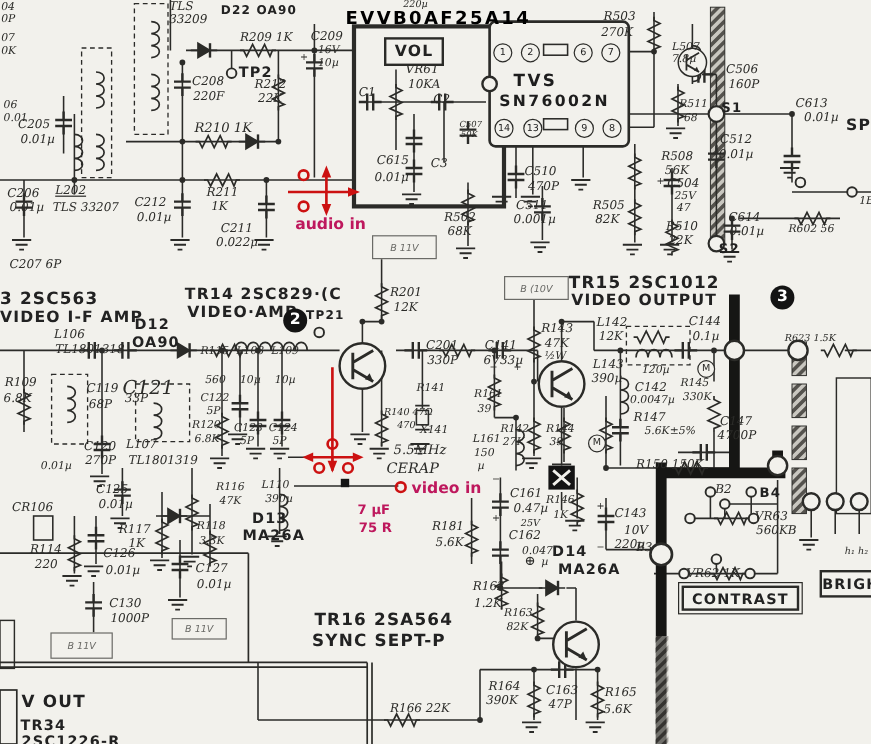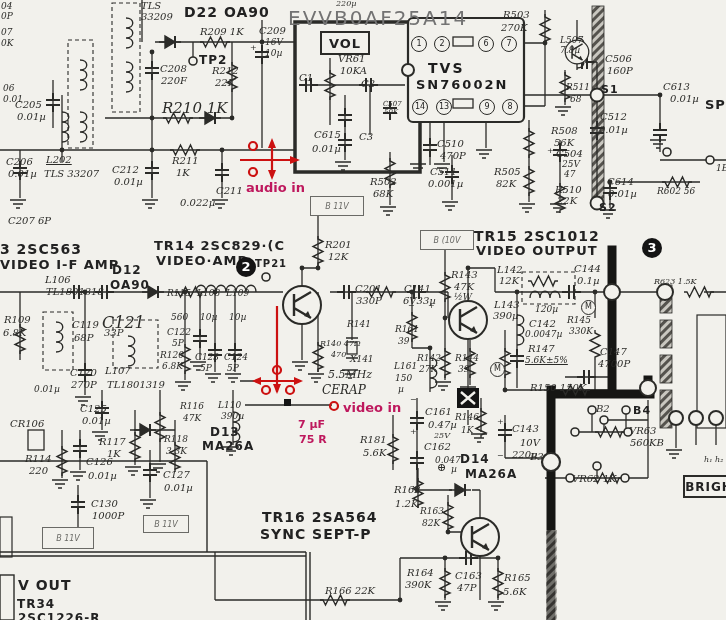--- a/index.html
+++ b/index.html
@@ -15,21 +15,21 @@
          text-align:center;line-height:12px;background:#f2f1ec;font-style:normal;}
   .boxlbl{position:absolute;z-index:3;border:2px solid #2b2b28;background:#f2f1ec;
           display:flex;align-items:center;justify-content:center;
           font-weight:bold;color:#222;letter-spacing:1px;}
   .boxfaint{position:absolute;z-index:3;border:1px solid #6a6a66;background:#f2f1ec;color:#6a6a66;
           display:flex;align-items:center;justify-content:center;font-size:8px;font-style:italic;}
   .marker{position:absolute;z-index:4;width:20px;height:20px;border-radius:50%;background:#141414;
           color:#fff;font-weight:bold;text-align:center;line-height:20px;font-size:13px;}
   .pin{position:absolute;z-index:4;width:14px;height:14px;border:1.3px solid #2b2b28;border-radius:50%;
        background:#f2f1ec;font-size:8px;line-height:14px;text-align:center;color:#222;}
-  .modlabel{position:absolute;z-index:3;font-weight:normal;font-size:20px;letter-spacing:2px;color:#737373;}
+  .modlabel{position:absolute;z-index:3;font-weight:bold;font-size:15px;letter-spacing:2px;color:#000000;}
   .icname{position:absolute;z-index:4;font-weight:bold;color:#1d1d1d;letter-spacing:2px;text-align:center;}
 </style>
 </head>
 <body>
 
 <div id="stage">
 
 <svg id="wires" width="726" height="620" viewBox="0 0 726 620">
   <defs>
     <pattern id="hat" width="6" height="6" patternUnits="userSpaceOnUse" patternTransform="rotate(45)">
@@ -373,20 +373,21 @@
     <polygon points="273,384 277,394 281,384"></polygon>
   </g>
   <rect x="284" y="399" width="7" height="7" fill="#141414"></rect>
 </svg>
 
 <div class="boxlbl" style="left:320px;top:31px;width:46px;height:20px;font-size:13px;">VOL</div>
 <div class="boxfaint" style="left:310px;top:196px;width:52px;height:18px;">B 11V</div>
 <div class="boxfaint" style="left:420px;top:230px;width:52px;height:18px;">B (10V</div>
 <div class="boxfaint" style="left:42px;top:527px;width:50px;height:20px;">B 11V</div>
 <div class="boxfaint" style="left:143px;top:515px;width:44px;height:16px;">B 11V</div>
+<div class="boxlbl" style="left:568px;top:488px;width:94px;height:17px;font-size:12px;outline:1px solid #2b2b28;outline-offset:2px;">CONTRAST</div>
 <div class="boxlbl" style="left:683px;top:475px;width:48px;height:19px;font-size:12px;">BRIGH</div>
 
 <span class="modlabel" style="left:288px;top:6px;">EVVB0AF25A14</span>
 <span class="icname" style="left:428px;top:60px;font-size:14px;">TVS</span>
 <span class="icname" style="left:416px;top:77px;font-size:13px;">SN76002N</span>
 
 <span class="pin" style="left:411px;top:36px;">1</span>
 <span class="pin" style="left:434px;top:36px;">2</span>
 <span class="pin" style="left:478px;top:36px;">6</span>
 <span class="pin" style="left:501px;top:36px;">7</span>
@@ -407,33 +408,33 @@
       <span class="lb h" style="left: 3px; top: 95px; font-size: 9px;">0.01</span>
       <span class="lb h" style="left: 15px; top: 100px; font-size: 10px;">C205</span>
       <span class="lb h" style="left: 17px; top: 112px; font-size: 10px;">0.01µ</span>
       <span class="lb h" style="left: 6px; top: 157px; font-size: 10px;">C206</span>
       <span class="lb h" style="left: 8px; top: 169px; font-size: 10px;">0.01µ</span>
       <span class="lb h" style="left: 46px; top: 155px; font-size: 10px; text-decoration: underline;">L202</span>
       <span class="lb h" style="left: 44px; top: 169px; font-size: 10px;">TLS 33207</span>
       <span class="lb h" style="left: 8px; top: 216px; font-size: 10px;">C207 6P</span>
       <span class="lb h" style="left: 141px; top: 1px; font-size: 10px;">TLS</span>
       <span class="lb h" style="left: 141px; top: 12px; font-size: 10px;">33209</span>
-      <span class="lb p" style="left: 184px; top: 5px; font-size: 14px;">D22 OA90</span>
+      <span class="lb p" style="left: 184px; top: 5px; font-size: 10px;">D22 OA90</span>
       <span class="lb h" style="left: 200px; top: 27px; font-size: 10px;">R209 1K</span>
       <span class="lb p" style="left: 199px; top: 54px; font-size: 12px;">TP2</span>
       <span class="lb h" style="left: 160px; top: 64px; font-size: 10px;">C208</span>
       <span class="lb h" style="left: 161px; top: 76px; font-size: 10px;">220F</span>
       <span class="lb h" style="left: 212px; top: 66px; font-size: 10px;">R212</span>
       <span class="lb h" style="left: 215px; top: 78px; font-size: 10px;">22K</span>
-      <span class="lb h" style="left: 162px; top: 101px; font-size: 15px;">R210 1K</span>
+      <span class="lb h" style="left: 162px; top: 101px; font-size: 11px;">R210 1K</span>
       <span class="lb h" style="left: 112px; top: 165px; font-size: 10px;">C212</span>
       <span class="lb h" style="left: 114px; top: 177px; font-size: 10px;">0.01µ</span>
       <span class="lb h" style="left: 172px; top: 156px; font-size: 10px;">R211</span>
       <span class="lb h" style="left: 176px; top: 168px; font-size: 10px;">1K</span>
-      <span class="lb h" style="left: 184px; top: 186px; font-size: 10px; margin-left: 32px;">C211</span>
+      <span class="lb h" style="left: 184px; top: 186px; font-size: 10px;">C211</span>
       <span class="lb h" style="left: 180px; top: 198px; font-size: 10px;">0.022µ</span>
       <span class="lb h" style="left: 259px; top: 26px; font-size: 10px;">C209</span>
       <span class="lb h" style="left: 265px; top: 38px; font-size: 9px;">16V</span>
       <span class="lb h" style="left: 265px; top: 49px; font-size: 9px;">10µ</span>
       <span class="lb h" style="left: 338px; top: 54px; font-size: 10px;">VR61</span>
       <span class="lb h" style="left: 340px; top: 66px; font-size: 10px;">10KA</span>
       <span class="lb h" style="left: 299px; top: 73px; font-size: 10px;">C1</span>
       <span class="lb h" style="left: 361px; top: 79px; font-size: 10px;">C2</span>
       <span class="lb h" style="left: 359px; top: 132px; font-size: 10px;">C3</span>
       <span class="lb h" style="left: 314px; top: 130px; font-size: 10px;">C615</span>
@@ -566,21 +567,21 @@
       <span class="lb h" style="left: 574px; top: 264px; font-size: 10px;">C144</span>
       <span class="lb h" style="left: 577px; top: 276px; font-size: 10px;">0.1µ</span>
       <span class="lb h" style="left: 494px; top: 300px; font-size: 10px;">L143</span>
       <span class="lb h" style="left: 493px; top: 311px; font-size: 10px;">390µ</span>
       <span class="lb h" style="left: 535px; top: 305px; font-size: 9px;">120µ</span>
       <span class="lb h" style="left: 529px; top: 319px; font-size: 10px;">C142</span>
       <span class="lb h" style="left: 525px; top: 330px; font-size: 9px;">0.0047µ</span>
       <span class="lb h" style="left: 567px; top: 316px; font-size: 9px;">R145</span>
       <span class="lb h" style="left: 569px; top: 327px; font-size: 9px;">330K</span>
       <span class="lb h" style="left: 528px; top: 344px; font-size: 10px;">R147</span>
-      <span class="lb h" style="left: 525px; top: 356px; font-size: 9px; text-decoration: underline;">5.6K±5%</span>
+      <span class="lb h" style="left: 537px; top: 356px; font-size: 9px;">5.6K±5%</span>
       <span class="lb h" style="left: 600px; top: 347px; font-size: 10px;">C147</span>
       <span class="lb h" style="left: 598px; top: 359px; font-size: 10px;">4700P</span>
       <span class="lb h" style="left: 530px; top: 383px; font-size: 10px;">R150 150K</span>
       <span class="lb h" style="left: 654px; top: 278px; font-size: 8px;">R623 1.5K</span>
       <span class="lb pinlb" style="left: 581px; top: 300px; font-size: 8px;">M</span>
       <span class="lb pinlb" style="left: 490px; top: 362px; font-size: 8px;">M</span>
       <span class="lb h" style="left: 425px; top: 407px; font-size: 10px;">C161</span>
       <span class="lb h" style="left: 428px; top: 420px; font-size: 10px;">0.47µ</span>
       <span class="lb h" style="left: 410px; top: 396px; font-size: 8px;">−</span>
       <span class="lb h" style="left: 410px; top: 428px; font-size: 8px;">+</span>

